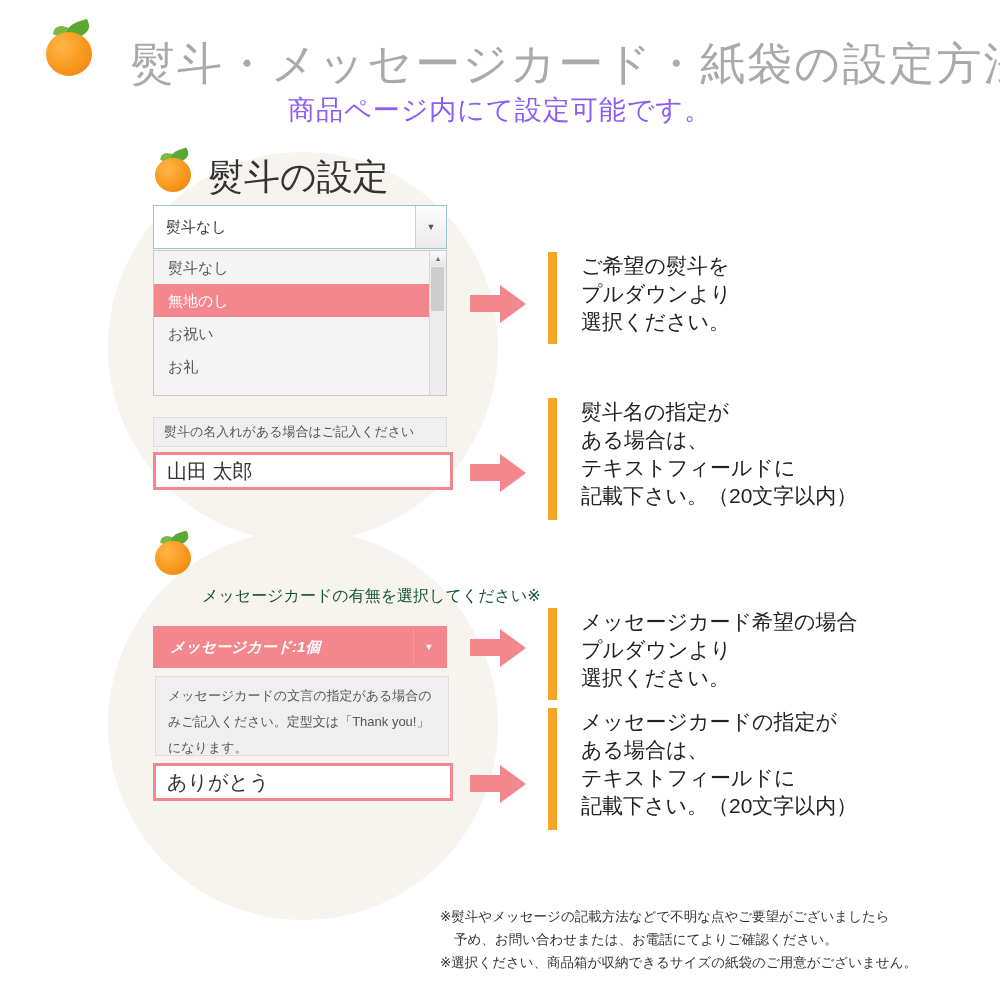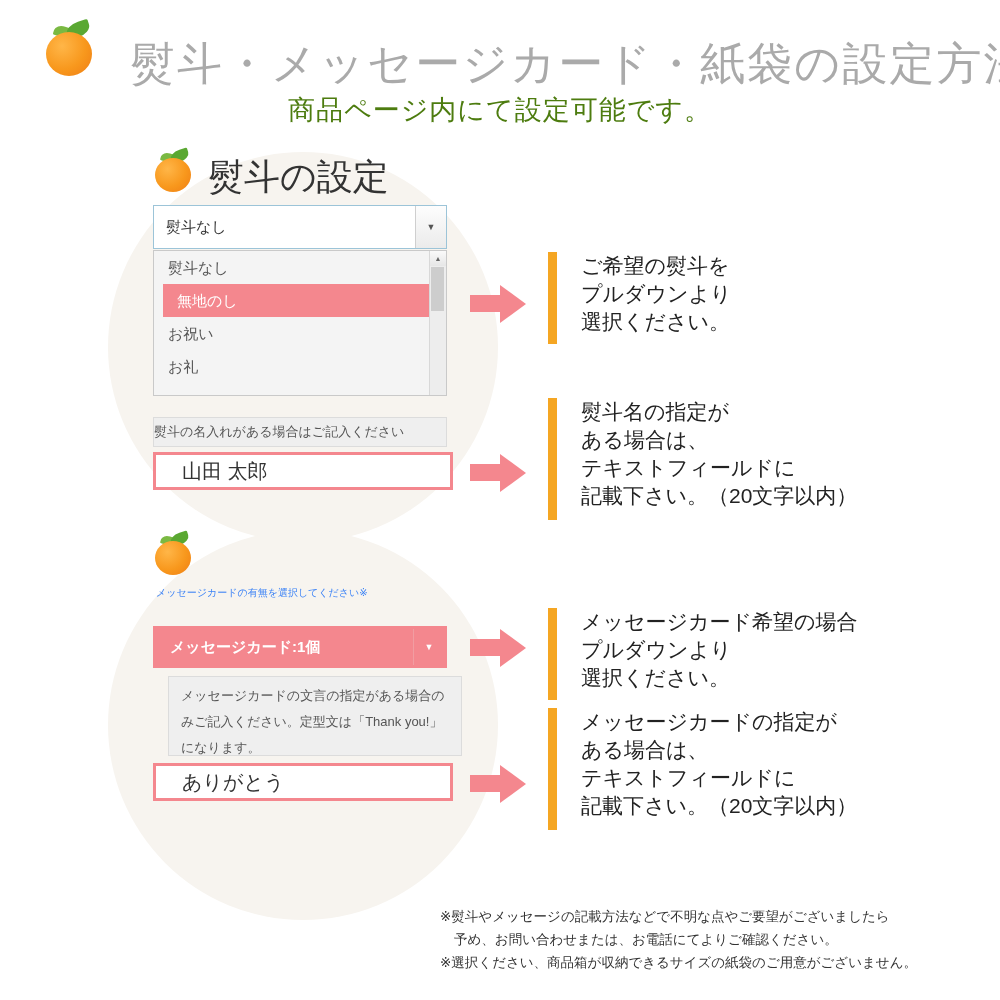--- a/index.html
+++ b/index.html
@@ -33,21 +33,21 @@
     background:#7ab942;border-radius:60% 10% 60% 10%;
     transform:rotate(18deg);
   }
   .main-title{
     position:absolute;left:100px;top:16px;
     font-size:45px;letter-spacing:2px;color:#aaaaaa;
     font-weight:400;white-space:nowrap;
   }
   .sub-title{
     position:absolute;top:92px;left:0;width:1000px;text-align:center;
-    font-size:27px;color:#4d7c0f;letter-spacing:1px;
+    font-size:27px;color:#8b5cf6;letter-spacing:1px;
   }
 
   
   .circle-bg{
     position:absolute;border-radius:50%;
     background:#f7f4ef;
   }
   .circle1{left:108px;top:152px;width:390px;height:390px;}
   .circle2{left:108px;top:530px;width:390px;height:390px;}
 
@@ -82,71 +82,71 @@
   .dropdown{
     position:absolute;left:153px;top:250px;width:294px;height:146px;
     background:#f4f4f4;border:1px solid #c9c9c9;box-sizing:border-box;
     overflow:hidden;
   }
   .dd-list{position:absolute;left:0;top:0;width:278px;}
   .dd-item{
     height:33px;line-height:33px;padding-left:14px;font-size:15px;color:#555;
     box-sizing:border-box;
   }
-  .dd-item.sel{background:#f4878e;color:#fff;margin-left:9px;}
+  .dd-item.sel{background:#f4878e;color:#fff;}
   .dd-scroll{
     position:absolute;right:0;top:0;width:16px;height:144px;
     background:#ededed;border-left:1px solid #d8d8d8;
   }
   .dd-scroll .thumb{
     position:absolute;left:1px;top:16px;width:13px;height:44px;background:#cdcdcd;
   }
   .dd-scroll .up{
     position:absolute;left:0;top:0;width:16px;height:15px;
     background:linear-gradient(#fafafa,#e6e6e6);
     font-size:7px;color:#666;text-align:center;line-height:15px;
   }
 
   .gray-label{
     position:absolute;box-sizing:border-box;
     background:#efefef;border:1px solid #dcdcdc;
     font-size:13px;color:#555;
-    display:flex;align-items:center;
+    display:flex;align-items:center;padding-left:10px;
   }
   #nosi-name-label{left:153px;top:417px;width:294px;height:30px;}
 
   .text-input{
     position:absolute;box-sizing:border-box;
     background:#fff;border:3px solid #f4878e;
-    display:flex;align-items:center;padding-left:26px;
+    display:flex;align-items:center;padding-left:11px;
     font-size:20px;color:#333;
   }
   #nosi-name-input{left:153px;top:452px;width:300px;height:38px;}
 
   .small-note{
-    position:absolute;font-size:10px;color:#3b82f6;white-space:nowrap;
+    position:absolute;font-size:16px;color:#14532d;white-space:nowrap;margin-left:46px;
   }
   #msg-note{left:156px;top:586px;}
 
   #msg-select{
     left:153px;top:626px;width:294px;height:42px;
-    border:3px solid #f4878e;background:#f4878e;
+    border:3px solid #f4878e;background:#f4878e;font-style:italic;
   }
   #msg-select .select-value{color:#fff;font-weight:bold;font-size:15px;padding-left:14px;}
   #msg-select .select-arrow{
     background:#f4878e;border-left:1px solid #f19da2;color:#fff;font-size:9px;
   }
 
   .note-box{
     position:absolute;box-sizing:border-box;
     background:#efefef;border:1px solid #dcdcdc;
     font-size:13px;color:#555;line-height:26px;
     padding:6px 12px;
   }
-  #msg-note-box{left:168px;top:676px;width:294px;height:80px;}
+  #msg-note-box{left:155px;top:676px;width:294px;height:80px;}
 
   #msg-input{left:153px;top:763px;width:300px;height:38px;}
 
   
   .callout{position:absolute;display:flex;align-items:flex-start;}
   .bar{width:9px;background:#f5a623;margin-right:13px;flex:none;}
   .ctext{font-size:21px;line-height:28px;color:#222;white-space:pre-line;margin-left:11px;}
 
   .arrow{
     position:absolute;width:56px;height:40px;

